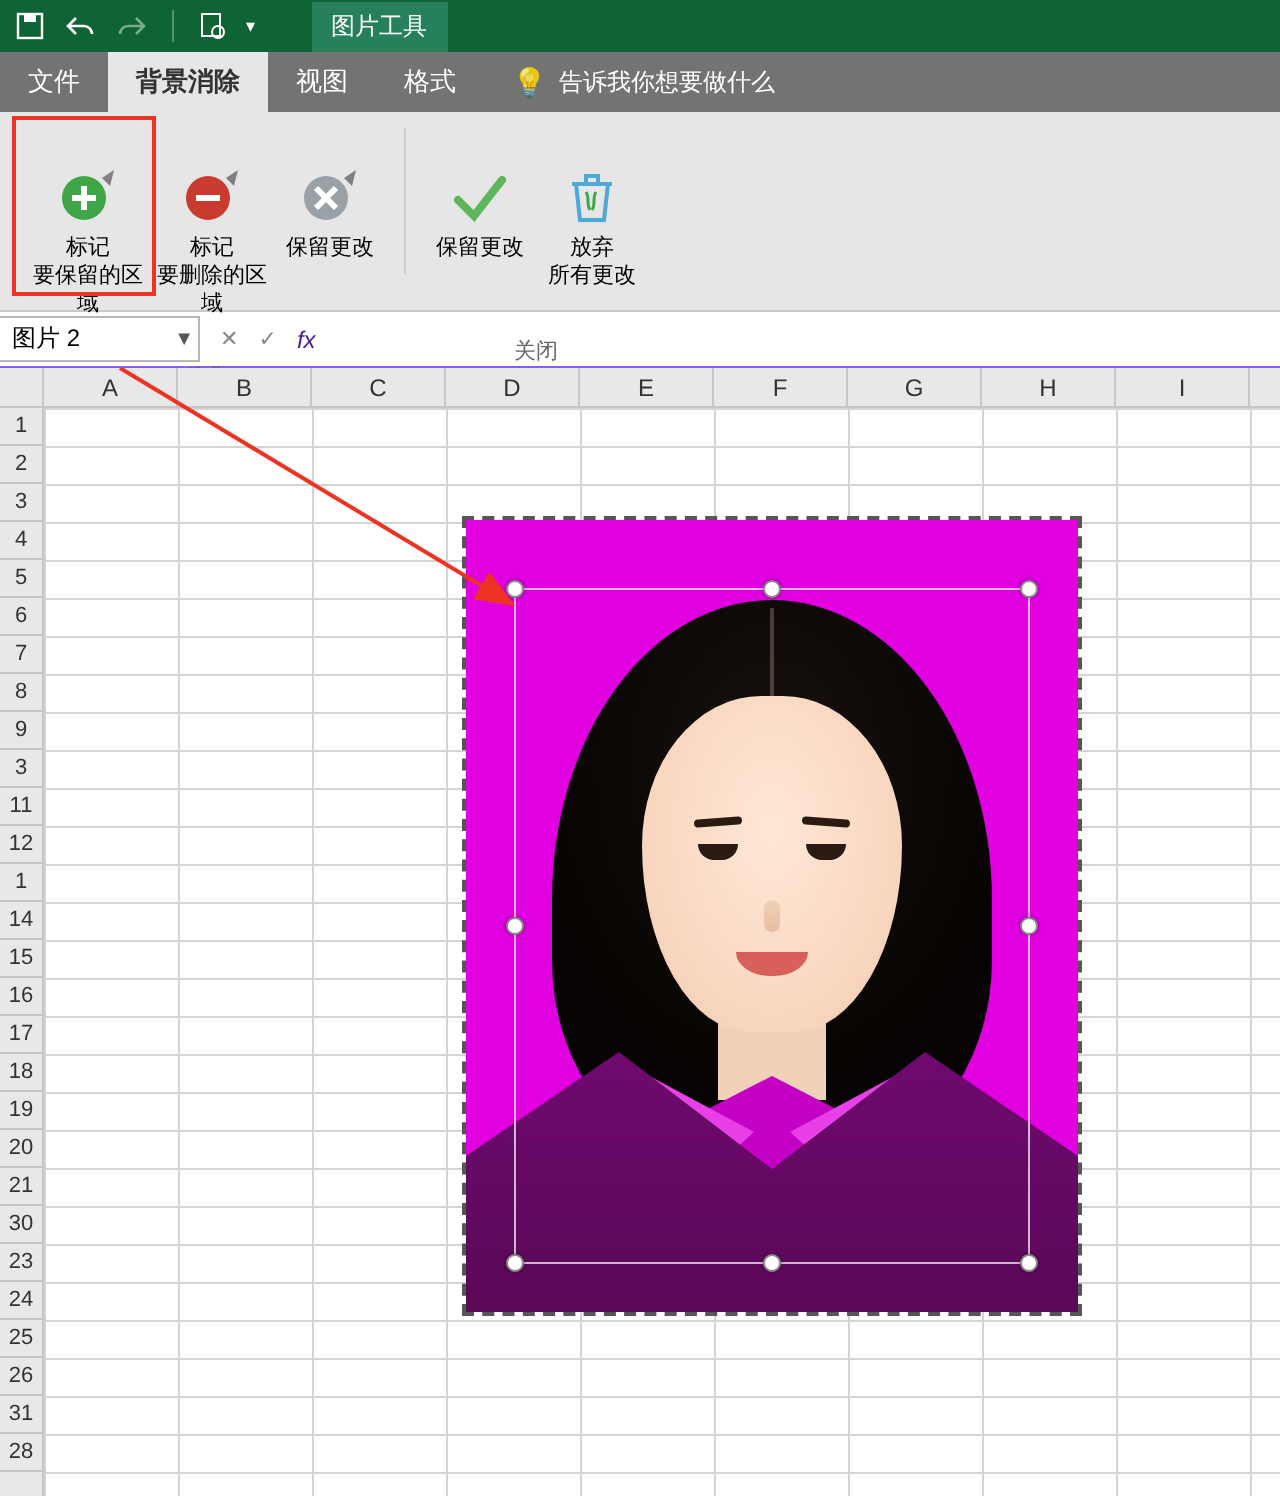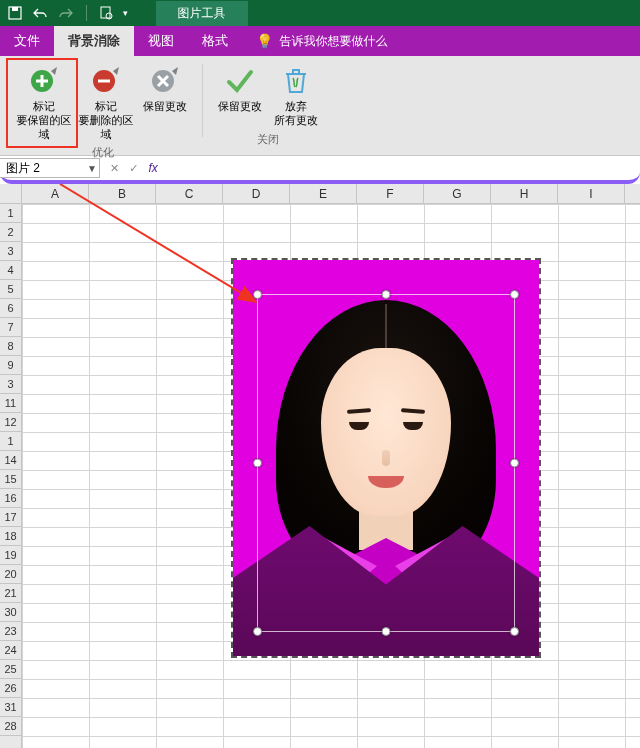--- a/index.html
+++ b/index.html
@@ -1,41 +1,41 @@
 <!DOCTYPE html>
 <html><head>
 <meta charset="utf-8">
 <style>
   * { box-sizing: border-box; margin: 0; padding: 0; }
   body { font-family: "Microsoft YaHei", Arial, sans-serif; font-size: 12px; background: #fff; width: 640px; height: 748px; overflow: hidden; position: relative; }
   
   .qat { background: #0e6434; height: 26px; display: flex; align-items: center; padding: 0 8px; gap: 10px; }
   .qat .icon { color: #fff; display: flex; align-items: center; }
   .qat .sep { width: 1px; height: 16px; background: rgba(255,255,255,0.3); margin: 0 2px; }
-  .qat .context-tab { margin-left: 18px; background: #26805a; color:#fff; padding: 4px 22px; font-size: 12px; }
-  
-  .tabs { background: #a21caf; height: 30px; display: flex; align-items: stretch; }
+  .qat .context-tab { margin-left: 18px; background: #26805a; color:#fff; padding: 4px 10px; font-size: 12px; }
+  
+  .tabs { background: #737373; height: 30px; display: flex; align-items: stretch; }
   .tabs .tab { color: #fff; padding: 0 14px; display:flex; align-items:center; font-size: 13px; cursor: pointer; }
   .tabs .tab.active { background: #e6e6e6; color:#333;font-weight:bold; }
   .tabs .tell { display:flex; align-items:center; gap:6px; color:#fff; margin-left: 14px; font-size: 12px; }
   .tabs .tell .bulb { font-size:14px; opacity:0.85;}
   
   .ribbon { background: #e6e6e6; border-bottom: 1px solid #c8c8c8; height: 100px; display:flex; padding: 4px 8px 0 8px; }
   .group { display:flex; flex-direction:column; align-items:center; padding: 0 6px; }
   .group-row { display:flex; gap: 2px; }
-  .rbtn { width: 60px; display:flex; flex-direction:column; align-items:center; justify-content:flex-start; padding: 2px 0; cursor:pointer; }
+  .rbtn { width: 60px; display:flex; flex-direction:column; align-items:center; justify-content:flex-start; padding: 20px 0; cursor:pointer; }
   .rbtn.small { width: 54px;}
   .rbtn .icn { height: 38px; display:flex; align-items:center; justify-content:center; }
   .rbtn .lbl { font-size: 11px; text-align:center; line-height: 1.25; }
   .group-label { font-size: 11px; color:#666; margin-top: 2px; }
   .vsep { width:1px; background:#cfcfcf; margin: 4px 4px 18px 4px;}
   
   .highlight { border: 2px solid #e32; position: absolute; left: 6px; top: 58px; width: 72px; height: 90px; pointer-events:none; }
   
-  .formula { height: 28px; border-bottom:4px solid #8b5cf6; display:flex; align-items:stretch;border-radius:12px; }
+  .formula { height: 28px; border-bottom:1px solid #8b5cf6; display:flex; align-items:stretch; }
   .namebox { width: 100px; border:1px solid #b7b7b7; border-left:none; display:flex; align-items:center; padding: 0 6px; position:relative; margin: 2px 0; background:#fff;}
   .namebox .dd { position:absolute; right:2px; top:50%; transform:translateY(-50%); color:#555; font-size:10px; }
   .fx-area { display:flex; align-items:center; gap: 10px; padding: 0 10px; }
   .fx-area .fxicon { color:#888; font-size:11px; }
   .fx { font-style: italic; color:#4c1d95; font-size:12px; }
   
   .sheet { position:relative; overflow:hidden; width: 640px; height: 564px; }
   .colhead { display:flex; background:#e8e8e8; border-bottom:1px solid #c5c5c5; height:20px; margin-left: 22px;}
   .colhead div { width: 67px; border-right:1px solid #c5c5c5; text-align:center; font-size:12px; color:#333; line-height:20px;}
   .corner { position:absolute; left:0; top:0; width:22px; height:20px; background:#e8e8e8; border-right:1px solid #c5c5c5; border-bottom:1px solid #c5c5c5;}

